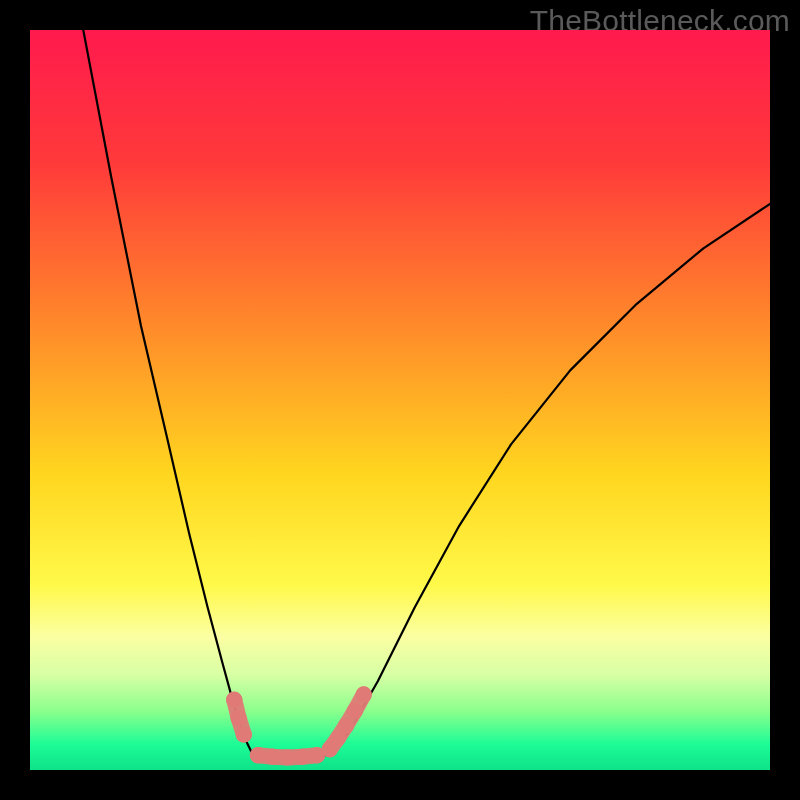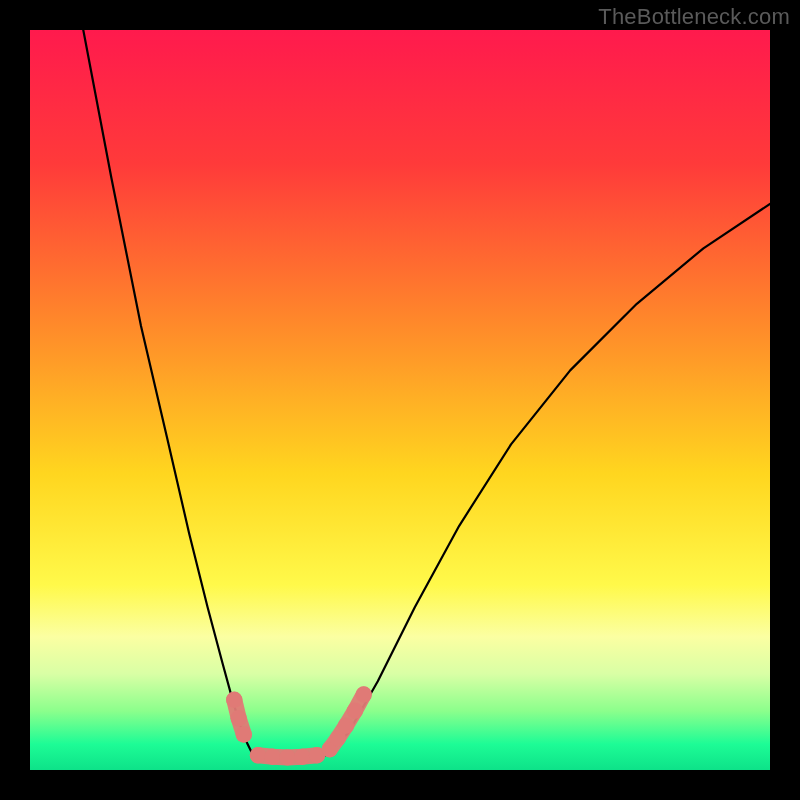--- a/index.html
+++ b/index.html
@@ -38,21 +38,21 @@
     left: 0;
     top: 0;
     width: 100%;
     height: 100%;
   }
   .watermark {
     position: absolute;
     top: 4px;
     right: 10px;
     font-family: Arial, Helvetica, sans-serif;
-    font-size: 22px;
+    font-size: 30px;
     font-weight: 500;
     color: #5a5a5a;
     letter-spacing: 0.2px;
   }
 </style>
 </head>
 <body>
 
 <div class="frame">
   <div class="watermark">TheBottleneck.com</div>

